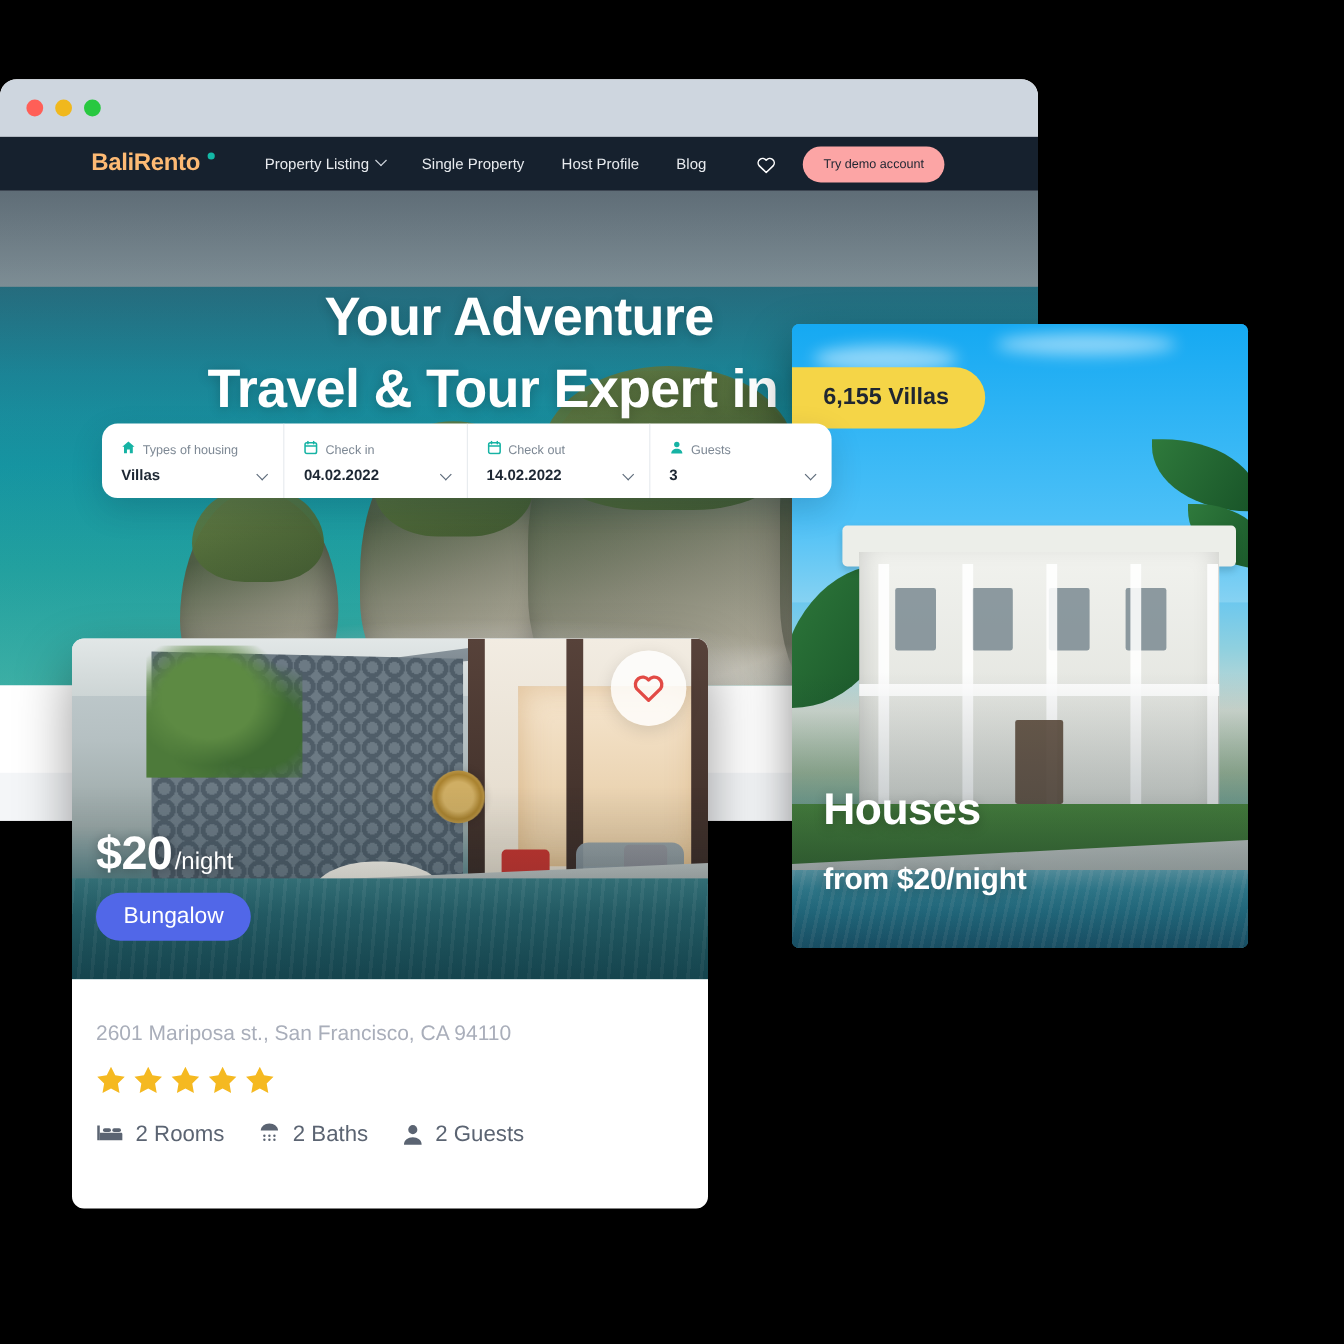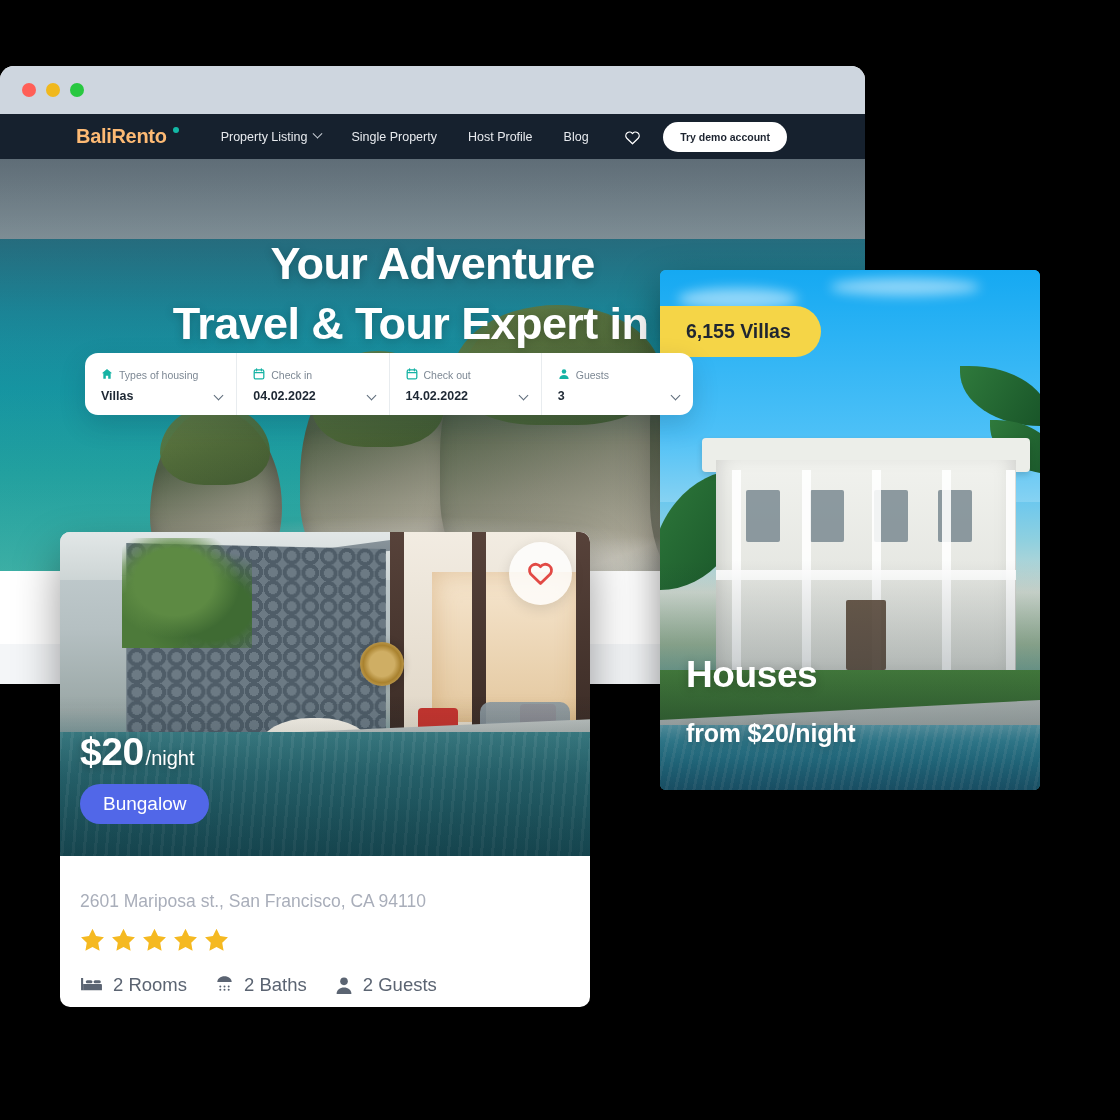--- a/index.html
+++ b/index.html
@@ -52,22 +52,22 @@
   .chev {
     width: 7px; height: 7px;
     border-right: 1.4px solid #cfd5dc; border-bottom: 1.4px solid #cfd5dc;
     transform: rotate(45deg) translate(-2px,-2px);
   }
   .nav-right {
     margin-left: auto; display: flex; align-items: center; gap: 22px; padding-right: 78px;
   }
   .heart-nav svg { display: block; }
   .demo-btn {
-    background: #ffffff; color: #1d2430;
-    font-size: 10.5px; font-weight: 700;
+    background: #fca5a5; color: #1d2430;
+    font-size: 10.5px; font-weight: 400;
     padding: 9px 17px; border-radius: 16px; border: none;
     white-space: nowrap; cursor: pointer;
   }
 
   
   .hero {
     position: relative; height: 412px; overflow: hidden;
     background: linear-gradient(#7e8c95 0%, #93a2a8 16%, #2f8fa0 35%, #1c93a3 55%, #1aa0a4 75%, #37a9a2 100%);
   }
   .hero-sea {
@@ -227,21 +227,21 @@
   }
 
   
   .prop-card {
     position: absolute; left: 60px; top: 532px;
     width: 530px; height: 475px;
     background: #ffffff; border-radius: 10px; overflow: hidden;
     box-shadow: 0 22px 46px rgba(0,0,0,0.40);
   }
   .pc-photo {
-    position: relative; height: 324px; overflow: hidden;
+    position: relative; height: 284px; overflow: hidden;
     background: linear-gradient(#c5cfd2 0%, #b5c0c2 30%, #9aa7a6 55%, #4d7f84 75%, #235f68 100%);
   }
   .pc-sky-top {
     position: absolute; left: 0; right: 0; top: 0; height: 48px;
     background: linear-gradient(#e2e7e7, #cdd5d5);
   }
   .pc-stonewall {
     position: absolute; left: 70px; top: 14px; width: 260px; height: 200px;
     background:
       radial-gradient(circle at 30% 30%, rgba(255,255,255,0.18) 0 2px, rgba(0,0,0,0) 3px),

